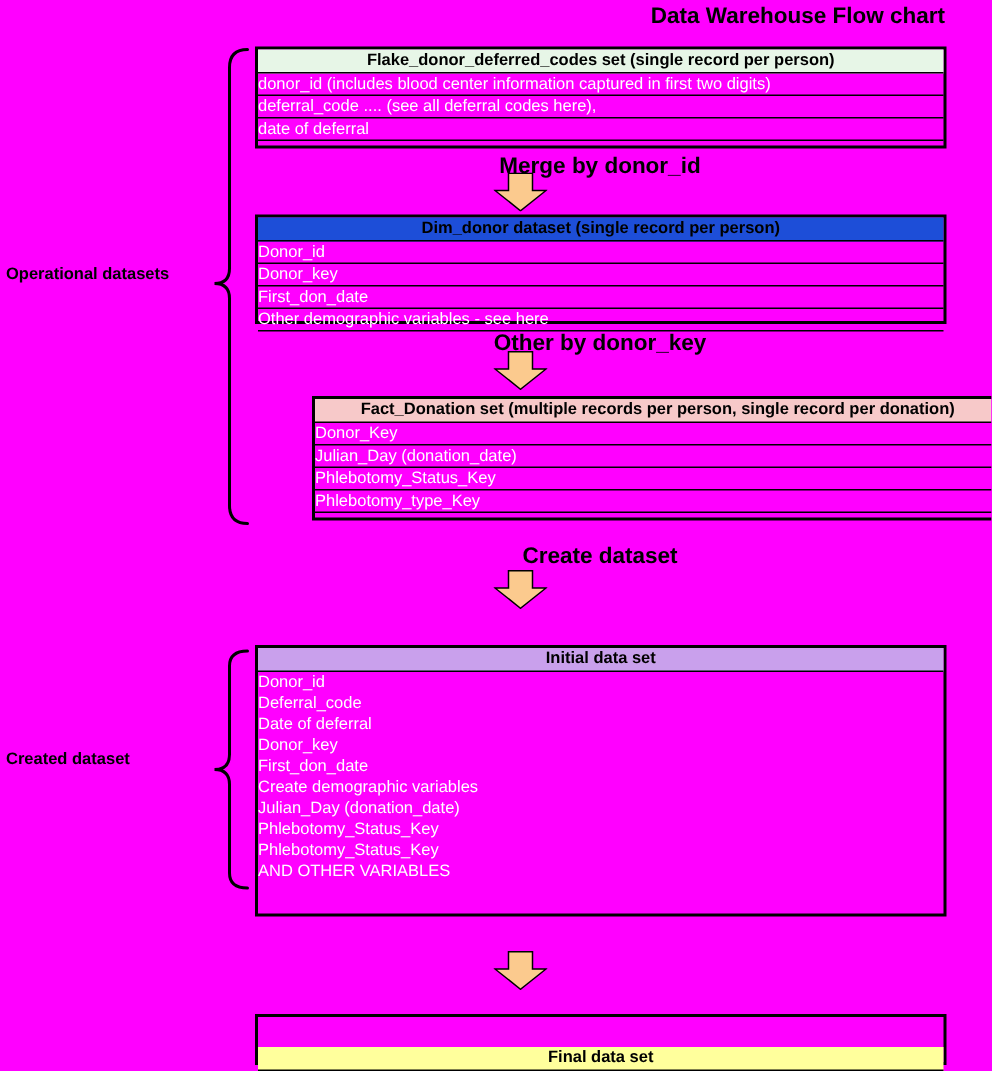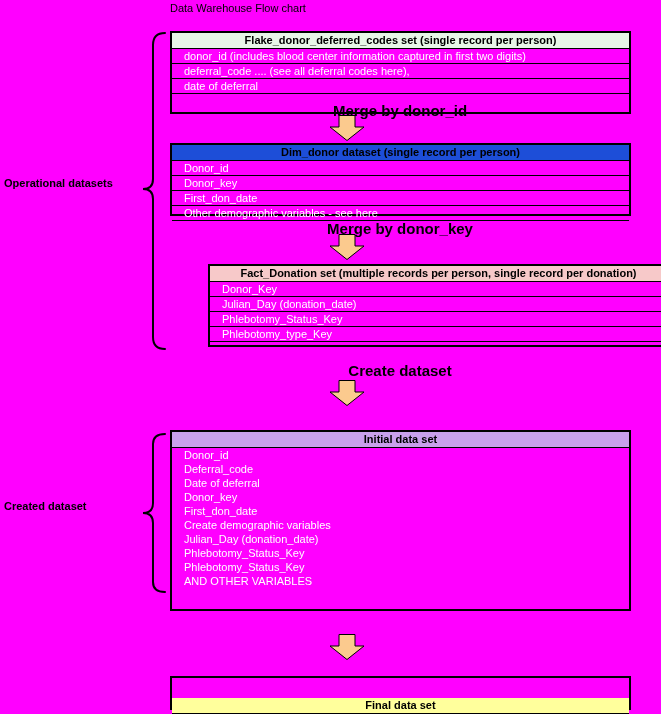--- a/index.html
+++ b/index.html
@@ -4,21 +4,21 @@
 <style>
   html,body{margin:0;padding:0;background:#ff00ff;}
   .canvas{
     position:relative;width:661px;height:714px;
     background:var(--page-bg,#ff00ff);
     font-family:"Liberation Sans",sans-serif;
     overflow:hidden;
   }
   .title{
     position:absolute;top:2px;left:170px;width:460px;
-    text-align:left;font-size:11px;font-weight:normal;color:#000;
+    text-align:right;font-size:15px;font-weight:bold;color:#000;
   }
   .flow-label{
     position:absolute;left:170px;width:460px;
     text-align:center;font-size:15px;font-weight:bold;color:#000;
   }
   .side-label{
     position:absolute;font-size:11px;font-weight:bold;color:#000;white-space:nowrap;
   }
   .flow-box{
     position:absolute;left:170px;width:461px;
@@ -26,37 +26,37 @@
     background:var(--page-bg,#ff00ff);
   }
   .box-header{
     height:15px;line-height:15px;text-align:center;
     font-size:11px;font-weight:bold;color:#000;
     border-bottom:1px solid var(--border,#000);
     white-space:nowrap;overflow:hidden;
   }
   .box-row{
     height:14px;line-height:14px;font-size:11px;
-    color:var(--row-text,#fff);padding-left:12px;
+    color:var(--row-text,#fff);padding-left:0;
     white-space:nowrap;overflow:hidden;
   }
   .lined .box-row{border-bottom:1px solid var(--border,#000);}
   .arrow{position:absolute;width:36px;height:26px;}
   .arrow polygon{fill:var(--arrow-fill,#fbca8e);stroke:var(--border,#000);stroke-width:1;}
   .brace{position:absolute;}
   .brace path{fill:none;stroke:var(--border,#000);stroke-width:2;stroke-linecap:round;}
 </style>
 </head>
 <body>
 
 <div class="canvas">
 
   <div class="title">Data Warehouse Flow chart</div>
 
-  <div class="flow-box" style="top:31px;height:83px;">
+  <div class="flow-box" style="top:31px;height:68px;">
     <div class="box-header" style="background: rgb(231, 246, 231);">Flake_donor_deferred_codes set (single record per person)</div>
     <div class="box-body lined">
         <div class="box-row">donor_id (includes blood center information captured in first two digits)</div>
         <div class="box-row">deferral_code .... (see all deferral codes here),</div>
         <div class="box-row">date of deferral</div>
       </div>
   </div>
 
   <div class="flow-label" style="top:102px;">Merge by donor_id</div>
 
@@ -67,21 +67,21 @@
   <div class="flow-box" style="top:143px;height:73px;">
     <div class="box-header" style="background: #1d4ed8;">Dim_donor dataset (single record per person)</div>
     <div class="box-body lined">
         <div class="box-row">Donor_id</div>
         <div class="box-row">Donor_key</div>
         <div class="box-row">First_don_date</div>
         <div class="box-row">Other demographic variables - see here</div>
       </div>
   </div>
 
-  <div class="flow-label" style="top:220px;">Merge by donor_key</div>
+  <div class="flow-label" style="top:220px;">Other by donor_key</div>
 
   <svg class="arrow" style="left:329px;top:234px;" viewBox="0 0 36 26">
     <polygon points="10,0.5 26,0.5 26,12 35,12 18,25.5 1,12 10,12"></polygon>
   </svg>
 
   <div class="flow-box" style="top:264px;height:83px;margin-left:38px;">
     <div class="box-header" style="background: rgb(247, 201, 201);">Fact_Donation set (multiple records per person, single record per donation)</div>
     <div class="box-body lined">
         <div class="box-row">Donor_Key</div>
         <div class="box-row">Julian_Day (donation_date)</div>

